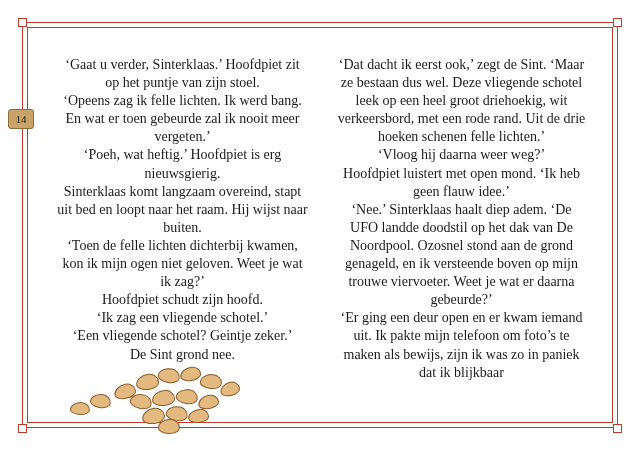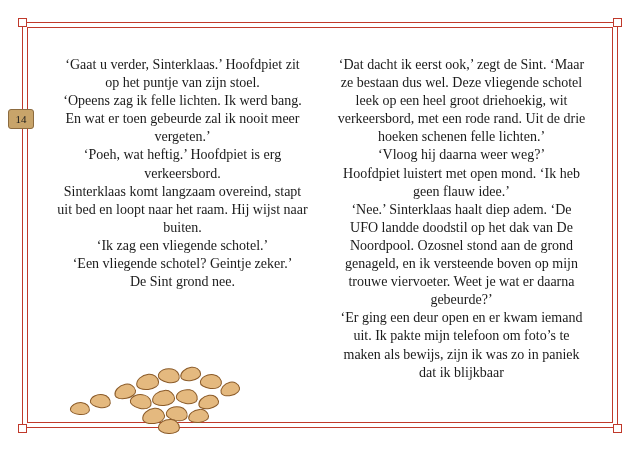--- a/index.html
+++ b/index.html
@@ -120,22 +120,24 @@
   <div class="corner tr"></div>
   <div class="corner bl"></div>
   <div class="corner br"></div>
 
   <div class="page-badge">14</div>
 
   <div class="columns">
     <div class="column" id="col-left">
         <p>‘Gaat u verder, Sinterklaas.’ Hoofdpiet zit op het puntje van zijn stoel.</p>
         <p>‘Opeens zag ik felle lichten. Ik werd bang. En wat er toen gebeurde zal ik nooit meer vergeten.’</p>
-        <p>‘Poeh, wat heftig.’ Hoofdpiet is erg verkeersbord.</p>
+        <p>‘Poeh, wat heftig.’ Hoofdpiet is erg nieuwsgierig.</p>
         <p>Sinterklaas komt langzaam overeind, stapt uit bed en loopt naar het raam. Hij wijst naar buiten.</p>
+        <p>‘Toen de felle lichten dichterbij kwamen, kon ik mijn ogen niet geloven. Weet je wat ik zag?’</p>
+        <p>Hoofdpiet schudt zijn hoofd.</p>
         <p>‘Ik zag een vliegende schotel.’</p>
         <p>‘Een vliegende schotel? Geintje zeker.’</p>
         <p>De Sint grond nee.</p>
       </div>
     <div class="column" id="col-right">
         <p>‘Dat dacht ik eerst ook,’ zegt de Sint. ‘Maar ze bestaan dus wel. Deze vliegende schotel leek op een heel groot driehoekig, wit verkeersbord, met een rode rand. Uit de drie hoeken schenen felle lichten.’</p>
         <p>‘Vloog hij daarna weer weg?’</p>
         <p>Hoofdpiet luistert met open mond. ‘Ik heb geen flauw idee.’</p>
         <p>‘Nee.’ Sinterklaas haalt diep adem. ‘De UFO landde doodstil op het dak van De Noordpool. Ozosnel stond aan de grond genageld, en ik versteende boven op mijn trouwe viervoeter. Weet je wat er daarna gebeurde?’</p>
         <p>‘Er ging een deur open en er kwam iemand uit. Ik pakte mijn telefoon om foto’s te maken als bewijs, zijn ik was zo in paniek dat ik blijkbaar</p>

